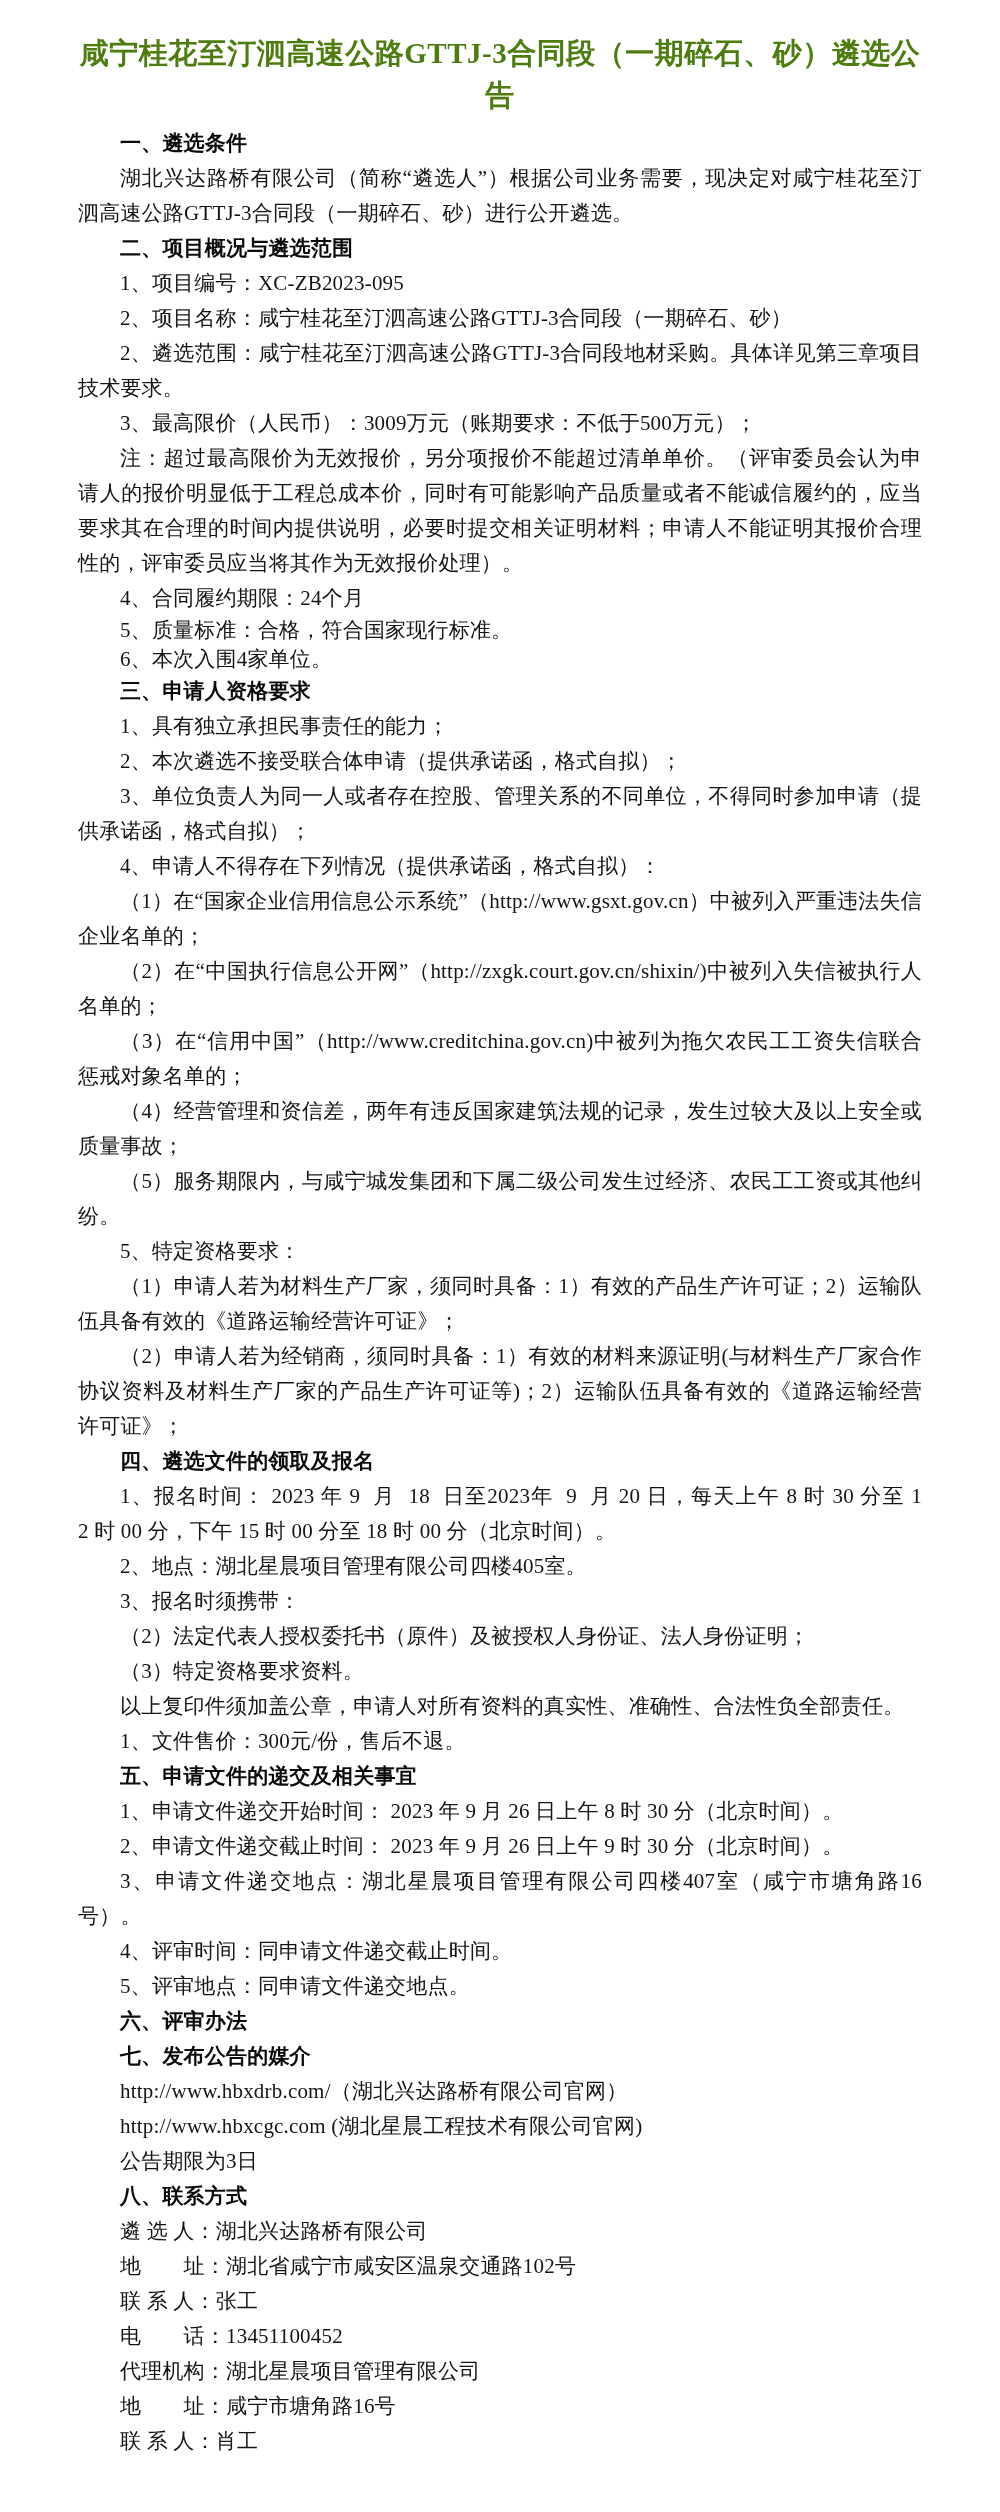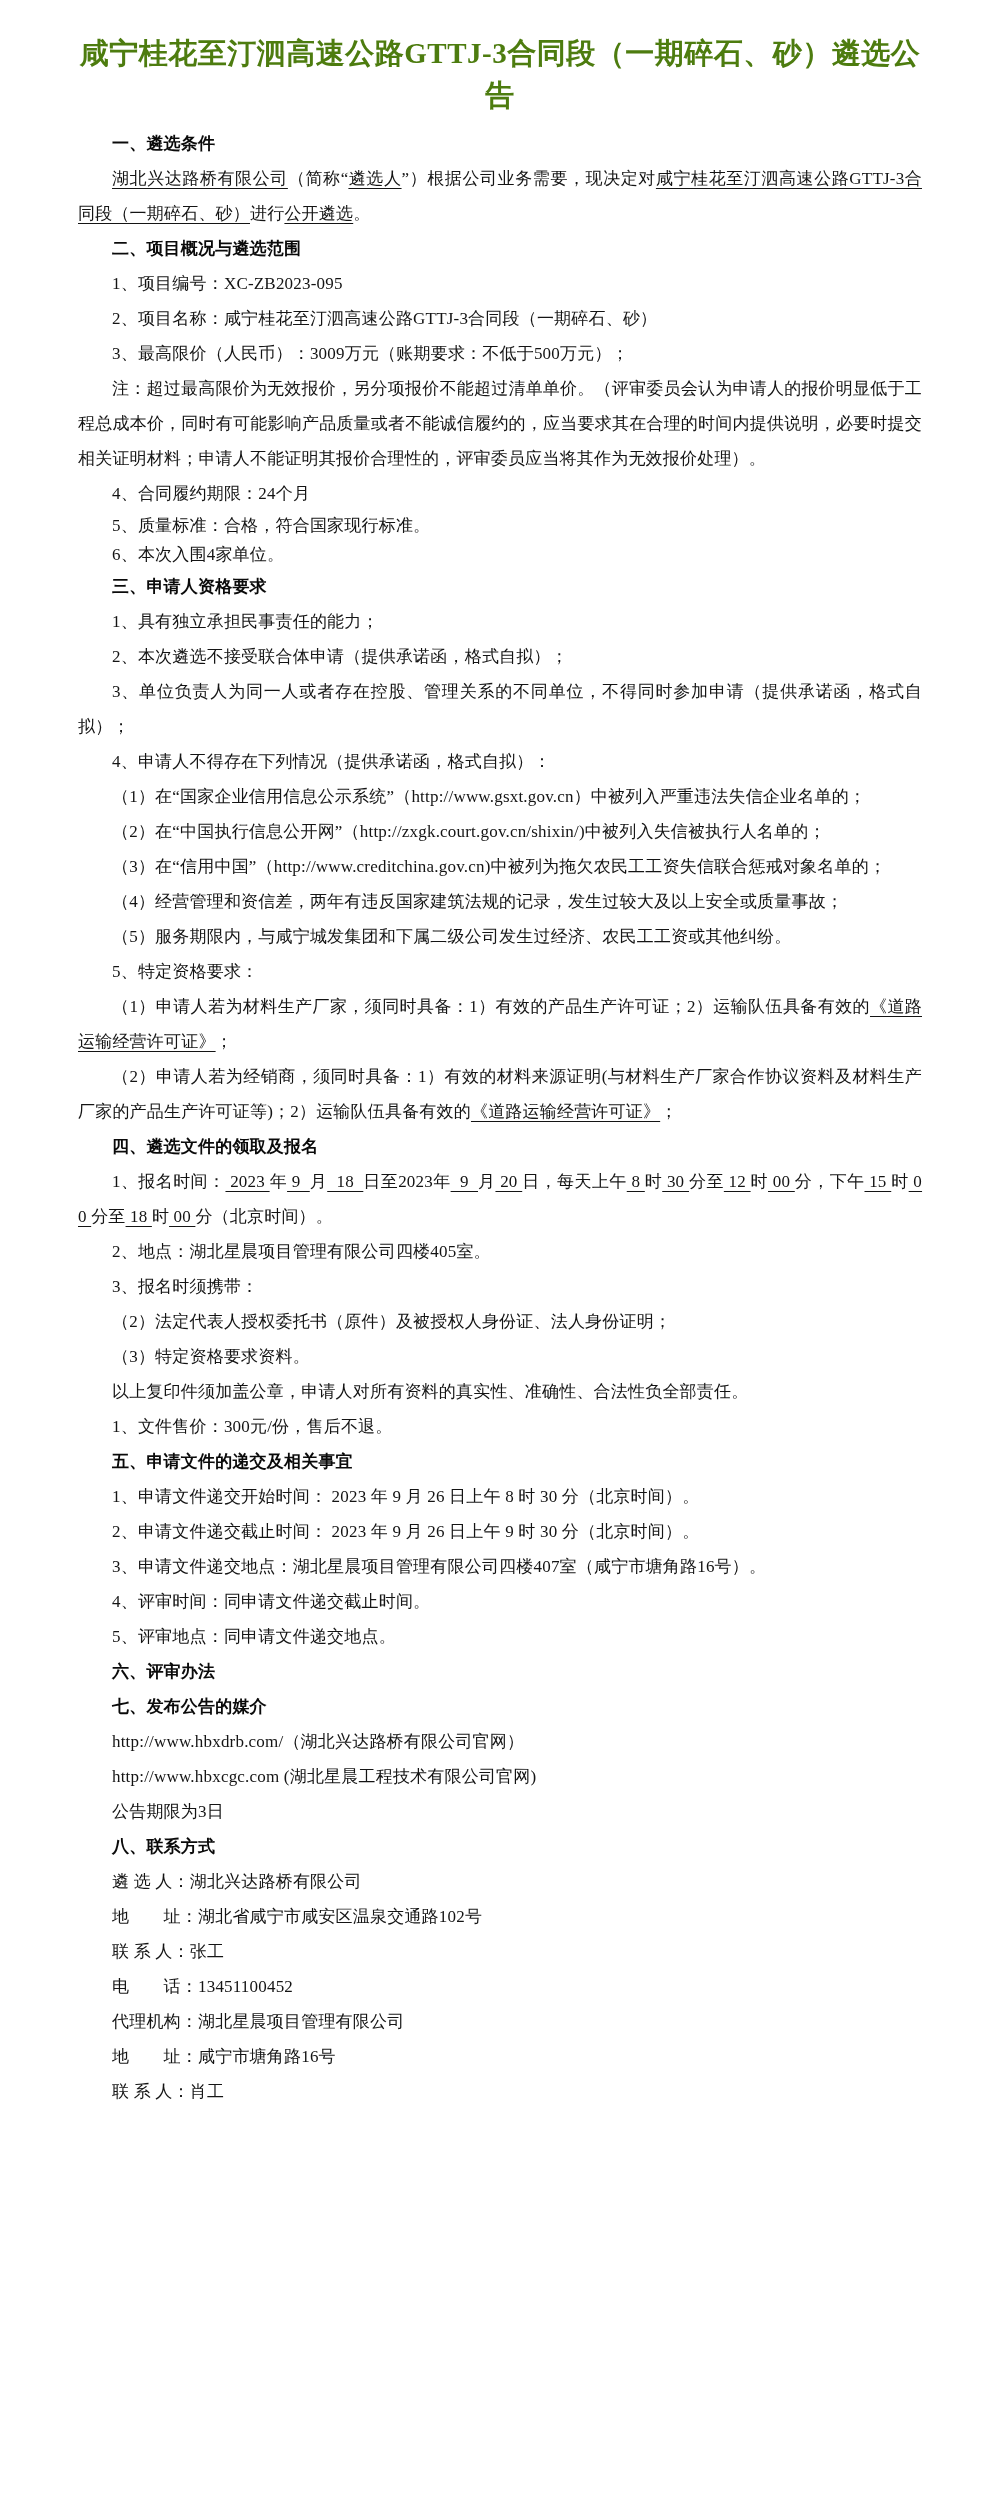--- a/index.html
+++ b/index.html
@@ -21,53 +21,53 @@
   .doc-title {
     font-size: 29px;
     font-weight: bold;
     line-height: 42px;
     text-align: center;
     letter-spacing: 0.5px;
     margin: 8px 0 10px 0;
     color: #4d7c0f;
   }
   .blk {
-    font-size: 17px;
+    font-size: 21px;
     line-height: 35px;
     margin: 0;
     text-indent: 2em;
     text-align: justify;
     letter-spacing: 0.2px;
     color: #141414;
     word-break: break-all;
   }
   .blk.heading {
     font-weight: bold;
     color: #0a0a0a;
   }
   .blk.body-tight {
     line-height: 29px;
   }
   .u {
-    text-decoration: underline;
     text-underline-offset: 4px;
     text-decoration-thickness: 1px;
   }
 </style>
 </head>
 <body style="background: rgb(255, 255, 255);">
 
 <div class="page">
   <div class="doc-title">咸宁桂花至汀泗高速公路GTTJ-3合同段（一期碎石、砂）遴选公告</div>
   <div>
       <div class="blk heading"><span>一、遴选条件</span></div>
       <div class="blk body"><span class="u">湖北兴达路桥有限公司</span><span>（简称“</span><span class="u">遴选人</span><span>”）根据公司业务需要，现决定对</span><span class="u">咸宁桂花至汀泗高速公路GTTJ-3合同段（一期碎石、砂）</span><span>进行</span><span class="u">公开遴选</span><span>。</span></div>
       <div class="blk heading"><span>二、项目概况与遴选范围</span></div>
       <div class="blk body"><span>1、项目编号：XC-ZB2023-095</span></div>
       <div class="blk body"><span>2、项目名称：咸宁桂花至汀泗高速公路GTTJ-3合同段（一期碎石、砂）</span></div>
+      <div class="blk body"><span>2、遴选范围：咸宁桂花至汀泗高速公路GTTJ-3合同段地材采购。具体详见第三章项目技术要求。</span></div>
       <div class="blk body"><span>3、最高限价（人民币）：3009万元（账期要求：不低于500万元）；</span></div>
       <div class="blk body"><span>注：超过最高限价为无效报价，另分项报价不能超过清单单价。（评审委员会认为申请人的报价明显低于工程总成本价，同时有可能影响产品质量或者不能诚信履约的，应当要求其在合理的时间内提供说明，必要时提交相关证明材料；申请人不能证明其报价合理性的，评审委员应当将其作为无效报价处理）。</span></div>
       <div class="blk body"><span>4、合同履约期限：24个月</span></div>
       <div class="blk body-tight"><span>5、质量标准：合格，符合国家现行标准。</span></div>
       <div class="blk body-tight"><span>6、本次入围4家单位。</span></div>
       <div class="blk heading"><span>三、申请人资格要求</span></div>
       <div class="blk body"><span>1、具有独立承担民事责任的能力；</span></div>
       <div class="blk body"><span>2、本次遴选不接受联合体申请（提供承诺函，格式自拟）；</span></div>
       <div class="blk body"><span>3、单位负责人为同一人或者存在控股、管理关系的不同单位，不得同时参加申请（提供承诺函，格式自拟）；</span></div>
       <div class="blk body"><span>4、申请人不得存在下列情况（提供承诺函，格式自拟）：</span></div>

